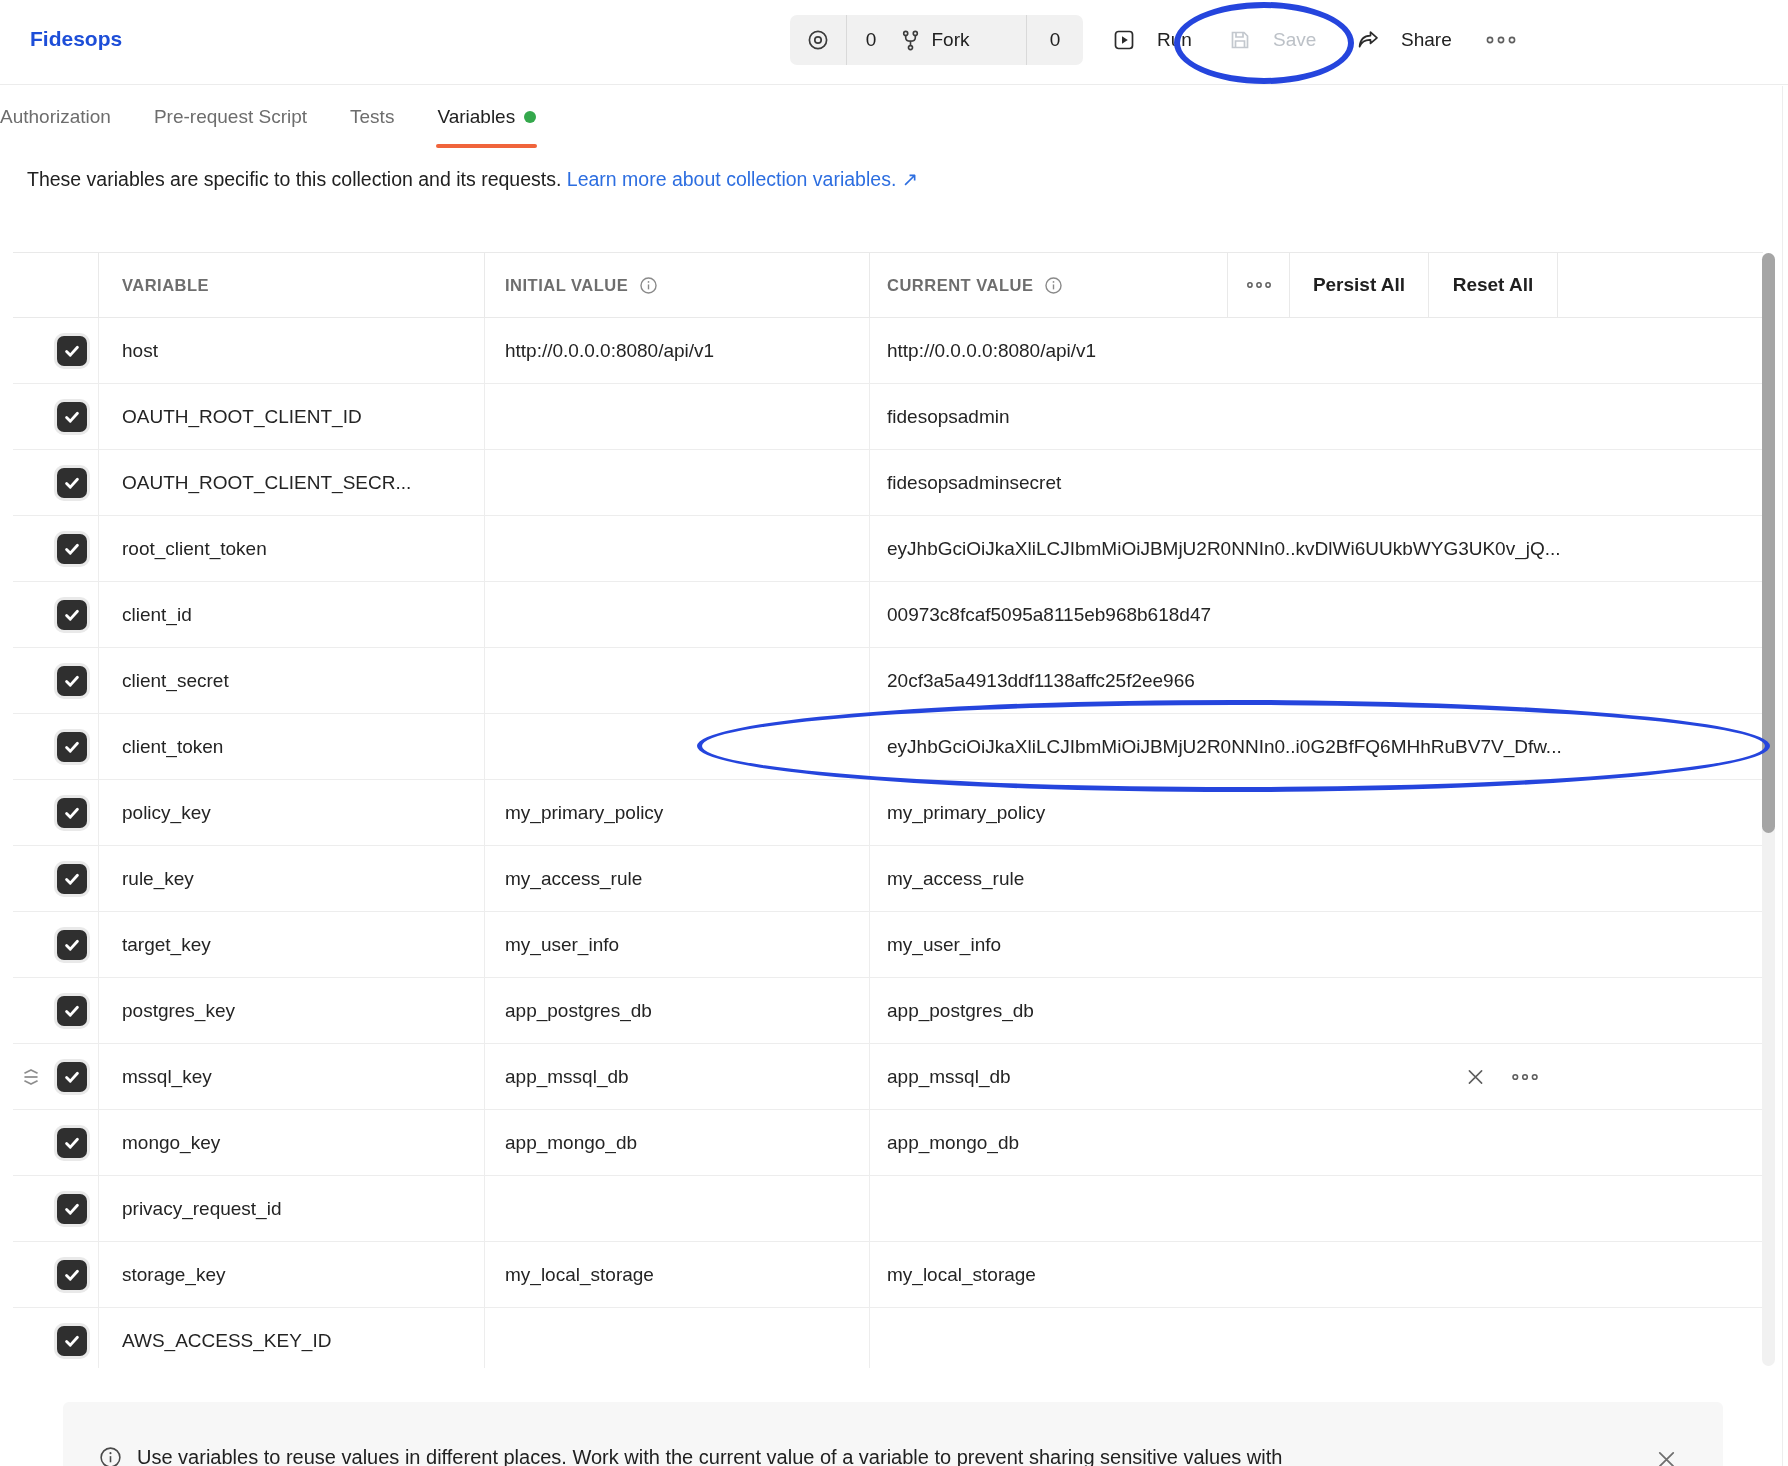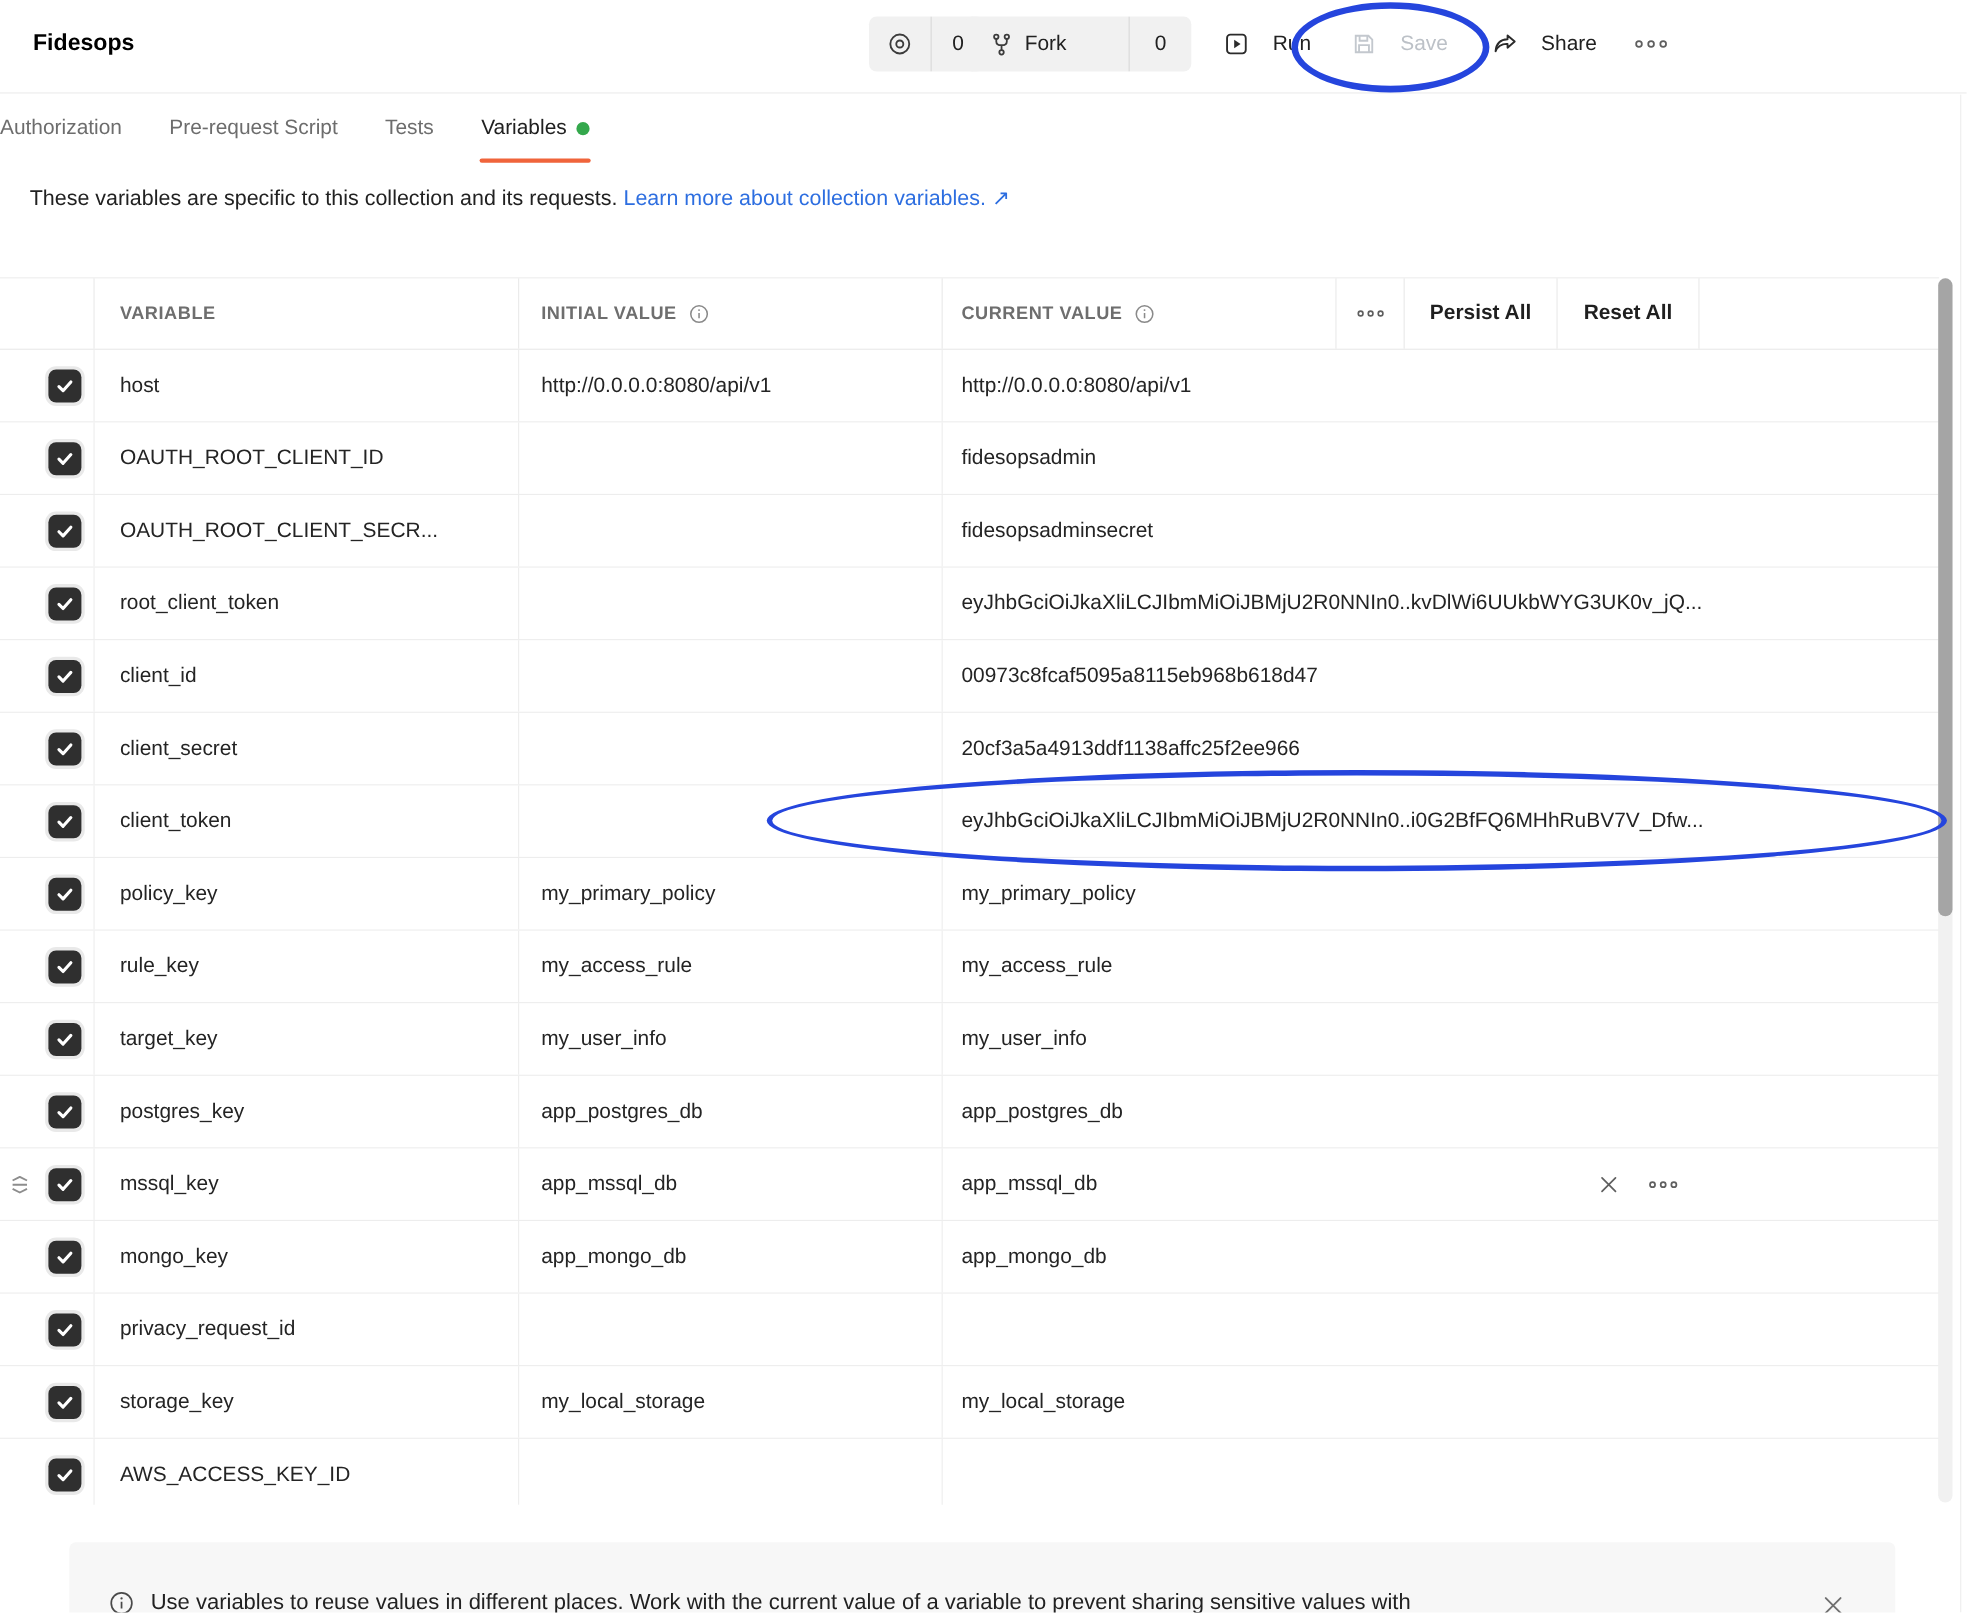--- a/index.html
+++ b/index.html
@@ -7,21 +7,21 @@
   body {
     position:relative; overflow:hidden; background:#ffffff;
     font-family:"Liberation Sans", sans-serif; color:#212121;
   }
   svg { display:block; }
   button { background:none; border:none; font-family:inherit; cursor:pointer; }
 
   
   .topbar { position:absolute; top:0; left:0; width:1788px; height:85px;
             border-bottom:1px solid #ececec; background:#fff; z-index:2; }
-  .title { position:absolute; left:30px; top:27px; font-size:21px; font-weight:700; color:#000000; }
+  .title { position:absolute; left:30px; top:27px; font-size:21px; font-weight:700; color:#1d4ed8; }
 
   .pill { position:absolute; top:15px; height:50px; display:flex; align-items:stretch;
           background:#f1f1f1; border-radius:7px; overflow:hidden; }
   .pill .seg { display:flex; align-items:center; justify-content:center; gap:10px;
                font-size:19px; color:#212121; background:transparent; }
   .pill .seg + .seg { border-left:1px solid #d9d9d9; }
   .pill-watch { left:790px; } .pill-watch .seg:nth-child(1){ width:56px; } .pill-watch .seg:nth-child(2){ width:49px; }
   .pill-fork  { left:877px;gap:35px; } .pill-fork .seg:nth-child(1){ width:114px; } .pill-fork .seg:nth-child(2){ width:57px; }
 
   .toolbtn { position:absolute; top:15px; height:50px; display:flex; align-items:center;
@@ -39,21 +39,21 @@
   .tab.active { color:#212121; }
   .tab.active::after { content:""; position:absolute; left:-1px; right:-1px; bottom:0;
                        height:4px; background:#f0643b; border-radius:2px; }
   .tab-dot { width:12px; height:12px; border-radius:50%; background:#34a84c; }
 
   
   .description { position:absolute; top:168px; left:27px; font-size:19.5px; color:#212121; }
   .description a { color:#2d6ee0; text-decoration:none; cursor:pointer; }
 
   
-  .vartable { position:absolute; top:252px; left:0; width:1763px; height:1116px; overflow:hidden; }
+  .vartable { position:absolute; top:252px; left:0; width:1763px; height:1116px; overflow:hidden;padding-left:13px; }
   .thead { display:grid; grid-template-columns:86px 386px 385px 358px 62px 139px 129px 1fr;
            height:66px; border-top:1px solid #e9e9e9; border-bottom:1px solid #e9e9e9; }
   .thead > div { display:flex; align-items:center; border-right:1px solid #e9e9e9; height:100%; }
   .thead > div.filler { border-right:none; }
   .hlabel { font-size:16.5px; font-weight:700; letter-spacing:.5px; color:#6e6e6e; }
   .th-variable { padding-left:23px; }
   .th-initial  { padding-left:20px; gap:10px; }
   .th-current  { padding-left:17px; gap:10px; }
   .th-center { justify-content:center; }
   .th-action { font-size:19px; font-weight:700; color:#1f1f1f; justify-content:center; cursor:pointer;text-align:center; }

